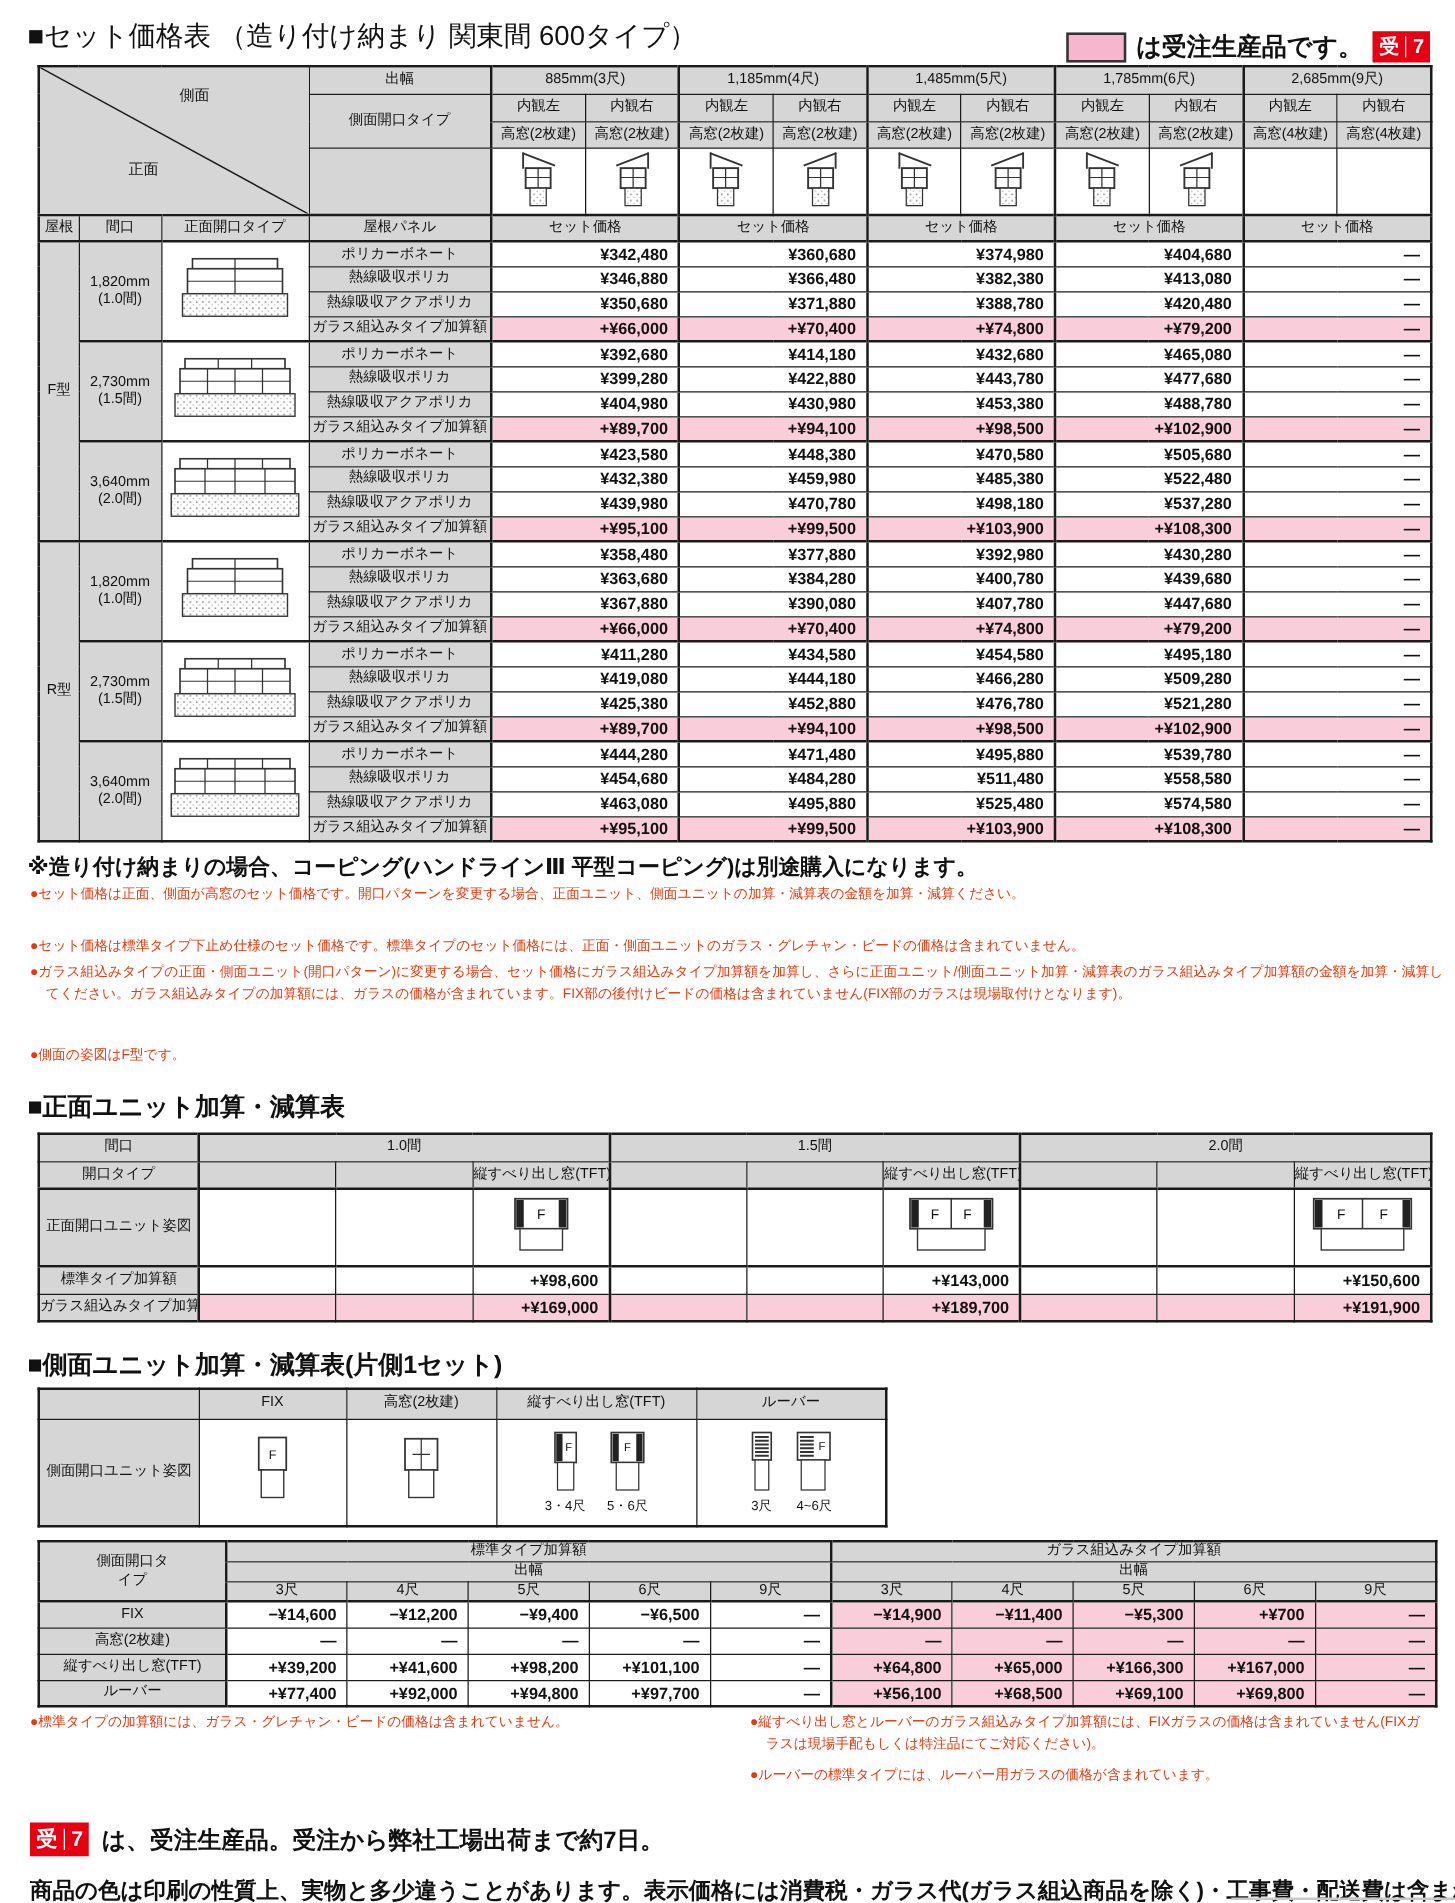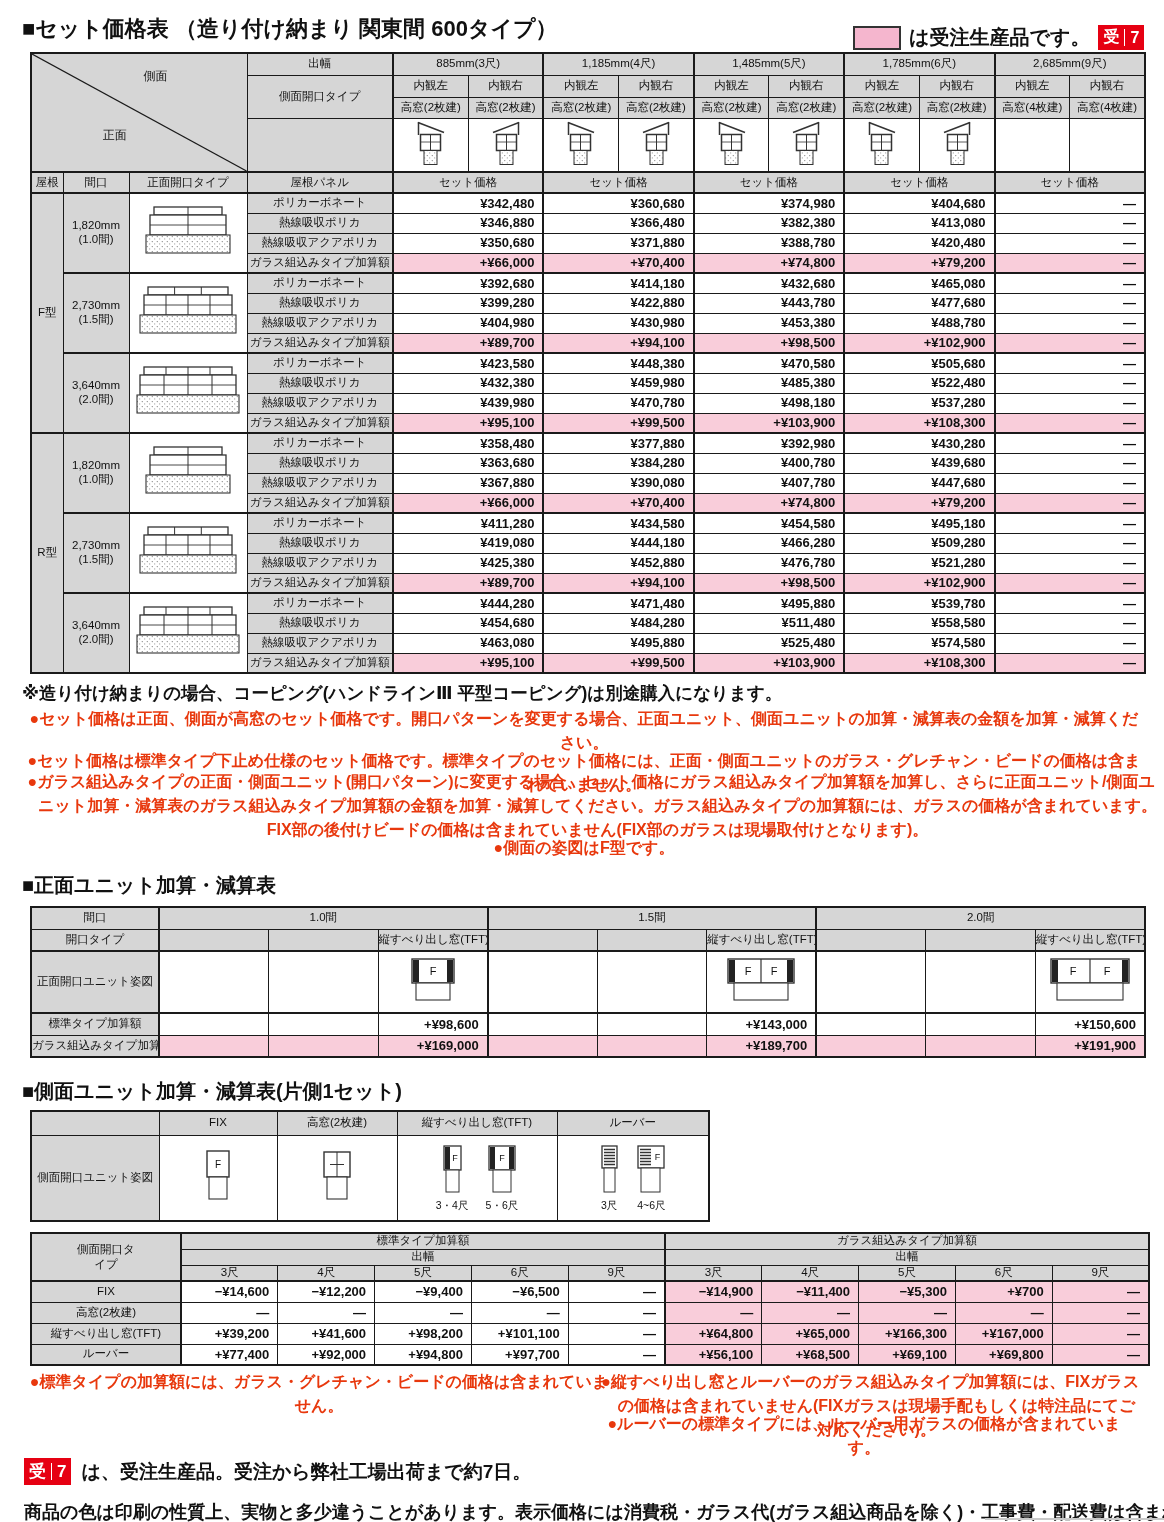--- a/index.html
+++ b/index.html
@@ -1,18 +1,18 @@
 <!DOCTYPE html>
 <html><head>
 <meta charset="utf-8">
 <style>
   html,body{margin:0;padding:0;background:#fff;font-family:"Liberation Sans","DejaVu Sans",sans-serif;color:#111}
   #page{position:relative;width:1164px;height:1522px;background:#fff;overflow:hidden}
   .abs{position:absolute}
-  .title{font-size:22px;font-weight:bold;white-space:nowrap}
+  .title{font-size:22px;font-weight:normal;white-space:nowrap}
   .stitle{font-size:20px;font-weight:bold;white-space:nowrap}
   .tbl{border-collapse:collapse;table-layout:fixed;background:#fff;border:2px solid #1a1a1a}
   .tbl td{border:1px solid #1a1a1a;font-size:11.5px;text-align:center;vertical-align:middle;padding:0;overflow:hidden;line-height:1.18;white-space:nowrap}
   .g{background:#d6d6d6}
   .pk{background:#f9cdda!important}
   td.p{font-weight:bold;text-align:right;padding-right:8px;font-size:13px}
   td.bl2{border-left:2px solid #1a1a1a}
   tr.t2>td{border-top:2px solid #1a1a1a}
   .xs{font-size:11px}
   .xxs{font-size:10.5px}
@@ -24,21 +24,21 @@
   .front tr.hD{height:62px}
   .sa tr.hA{height:24px}
   .sa tr.hD{height:86px}
   .sb tr.hH{height:16px}
   .sb tr{height:21px}
   .diag{position:relative}
   .diag svg.dl{position:absolute;left:0;top:0;width:100%;height:100%}
   .diag .cs{position:absolute;left:52%;top:13%;font-size:12px}
   .diag .cf{position:absolute;left:33%;top:63%;font-size:12px}
   .note{font-size:17.5px;font-weight:bold;white-space:nowrap}
-  .red{color:#e8380d;font-weight:700;font-size:16px;line-height:1.5;text-align:center}
+  .red{color:#e8380d;font-weight:400;font-size:11px;line-height:1.5;text-align:left}
   .hang{text-indent:-12.5px;padding-left:12.5px}
   .legend{display:flex;align-items:center;gap:8px}
   .legend .txt{font-size:20px;font-weight:bold;white-space:nowrap}
   .swatch{width:44px;height:20px;background:#f5b6ce;border:2px solid #333}
   .badge{display:flex;align-items:center;background:#e60012;color:#fff;font-weight:bold;font-size:16px;height:25px;padding:0 5px;gap:5px}
   .badge .dv{width:1px;height:17px;background:#fff}
   .ftext{font-size:19px;font-weight:bold;white-space:nowrap}
   .fine{font-size:18px;font-weight:bold;white-space:nowrap}
   .dwrap{display:inline-block;text-align:center;margin:0 7px;vertical-align:bottom}
   .dcap{font-size:10.5px;line-height:1.1;margin-top:2px}

